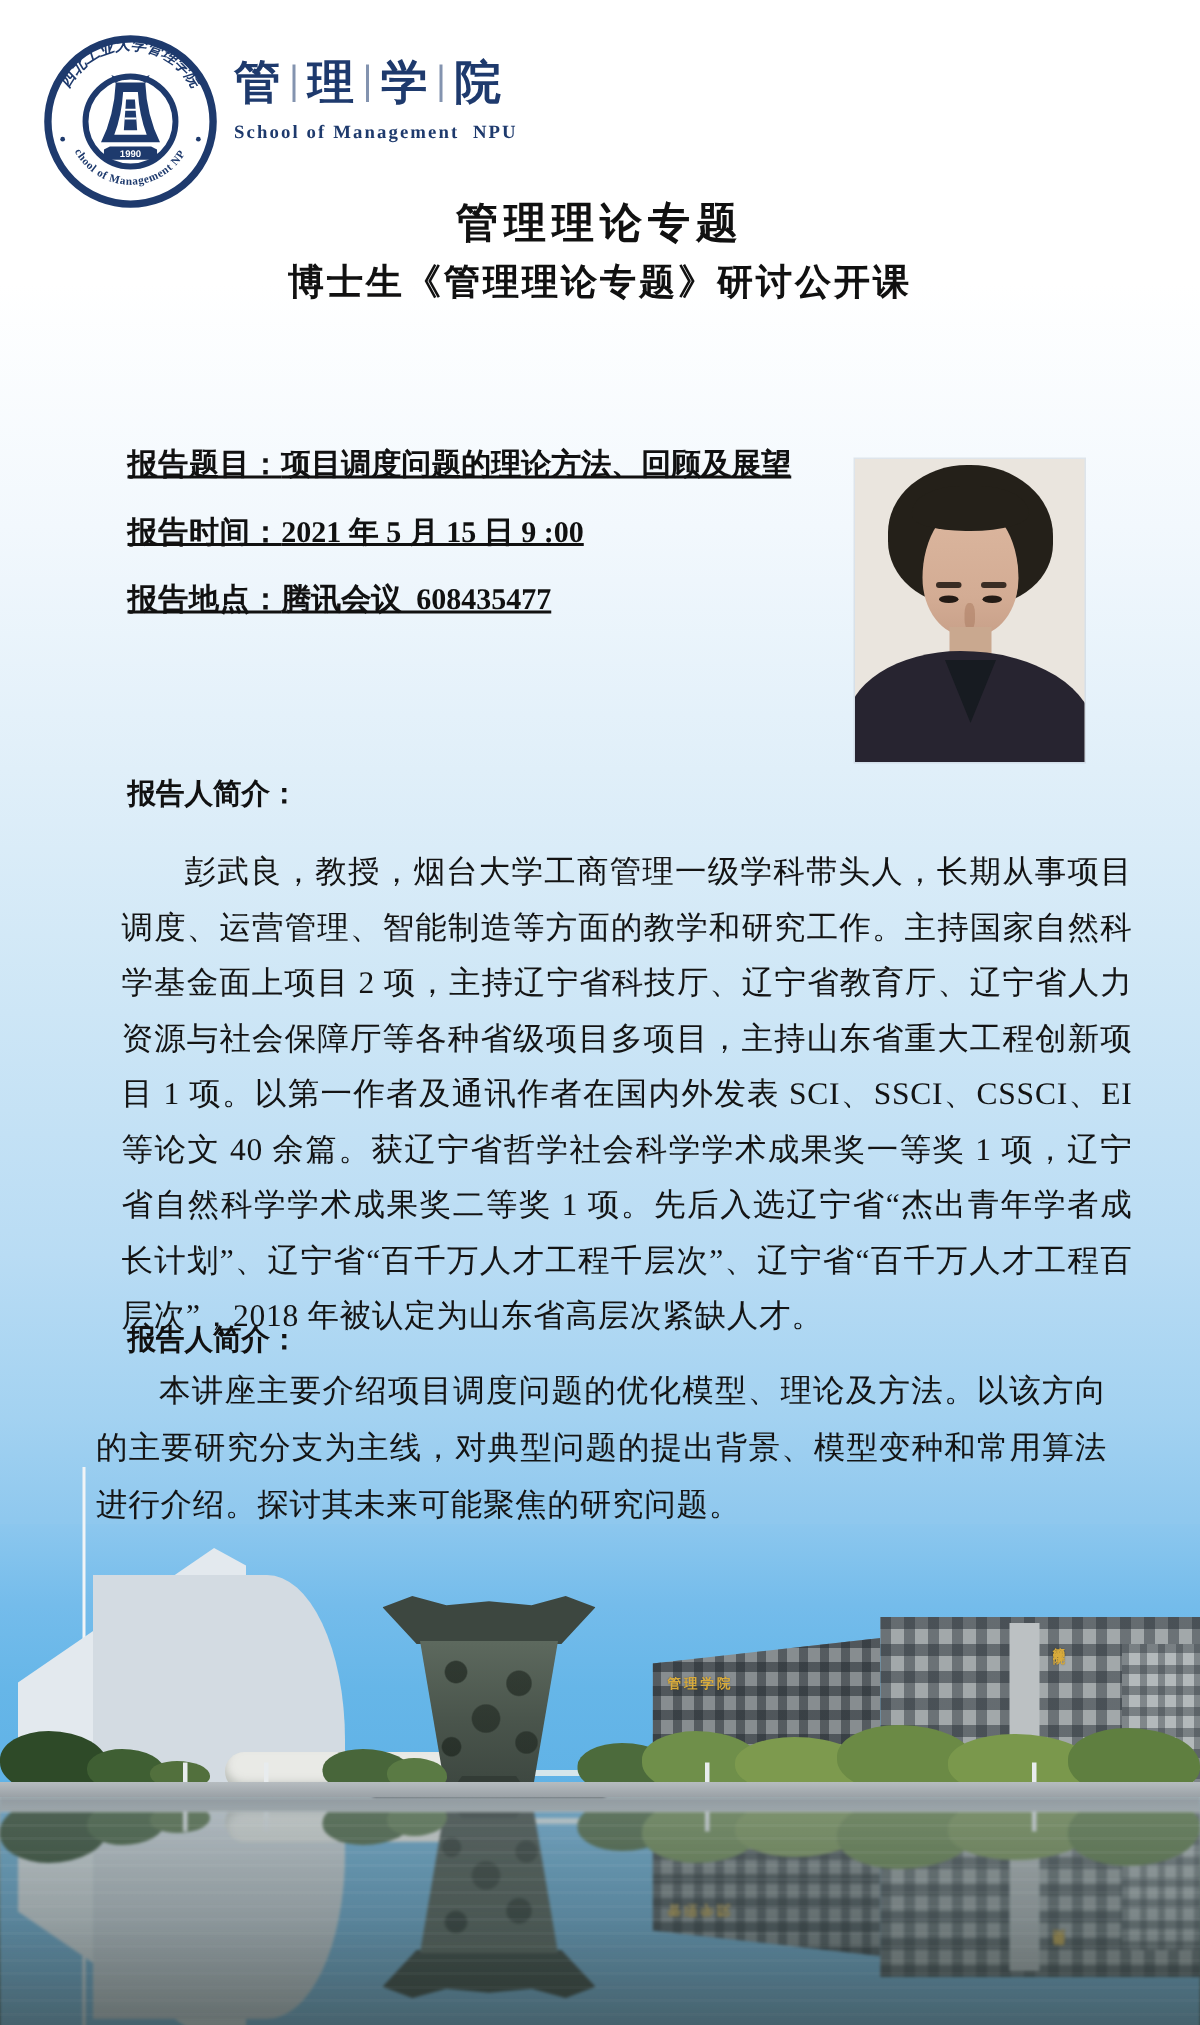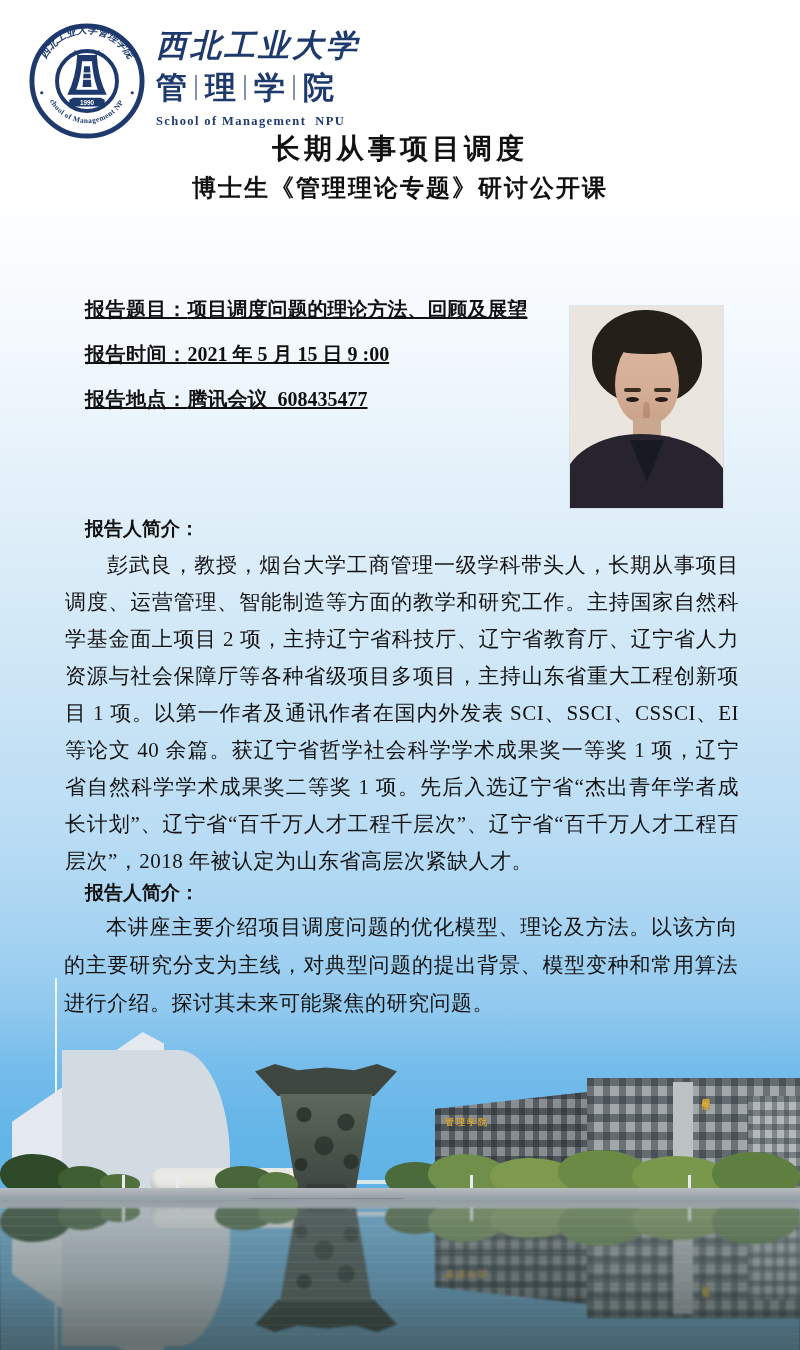--- a/index.html
+++ b/index.html
@@ -100,35 +100,34 @@
         <path d="M70 34 L73 28.5 L67 31 Z" fill="#1e3a6d"></path>
         <path d="M50 33.5 L70 33.5 Q71 56 80 74 L40 74 Q49 56 50 33.5 Z" fill="#1e3a6d"></path>
         <path d="M55 40 L65 40 Q66 56 71 69 L49 69 Q54 56 55 40 Z" fill="#ffffff"></path>
         <path d="M57 45 L63 45 L64.5 66 L55.5 66 Z" fill="#1e3a6d"></path>
         <path d="M56 52 H64 M56 58 H64" stroke="#ffffff" stroke-width="1.4"></path>
       </g>
       <polygon points="42,79 46,77 74,77 78,79 78,84 74,86 46,86 42,84" fill="#1e3a6d"></polygon>
       <text x="60" y="84.3" font-size="6.5" font-weight="bold" fill="#ffffff" text-anchor="middle" font-family="'Liberation Sans','DejaVu Sans',sans-serif">1990</text>
     </svg>
     <div class="wordmark">
-      <div class="wm-line1">西北工业大学</div>
       <div class="wm-line2">
         <span>管</span>
         <span class="wm-sep"></span>
         <span>理</span>
         <span class="wm-sep"></span>
         <span>学</span>
         <span class="wm-sep"></span>
         <span>院</span>
       </div>
       <div class="wm-line3">School of Management  NPU</div>
     </div>
   </header>
 
-  <h1 class="title" style="margin:0;">长期从事项目调度</h1>
+  <h1 class="title" style="margin:0;">管理理论专题</h1>
   <h2 class="subtitle" style="margin:0;">博士生《管理理论专题》研讨公开课</h2>
 
   <section class="info">
     <div class="info-row"><span class="info-label">报告题目：</span><span class="info-value">项目调度问题的理论方法、回顾及展望</span></div>
     <div class="info-row"><span class="info-label">报告时间：</span><span class="info-value">2021 年 5 月 15 日 9 :00</span></div>
     <div class="info-row"><span class="info-label">报告地点：</span><span class="info-value">腾讯会议  608435477</span></div>
   </section>
 
   <div class="portrait">
     <div class="p-hair"></div>
@@ -139,21 +138,21 @@
     <div class="p-eye l"></div>
     <div class="p-eye r"></div>
     <div class="p-nose"></div>
     <div class="p-mouth"></div>
     <div class="p-neck"></div>
     <div class="p-jacket"></div>
     <div class="p-shirt"></div>
   </div>
 
   <div class="sec-heading bio-heading">报告人简介：</div>
-  <p class="body-par bio-text" style="margin:1px;">彭武良，教授，烟台大学工商管理一级学科带头人，长期从事项目调度、运营管理、智能制造等方面的教学和研究工作。主持国家自然科学基金面上项目 2 项，主持辽宁省科技厅、辽宁省教育厅、辽宁省人力资源与社会保障厅等各种省级项目多项目，主持山东省重大工程创新项目 1 项。以第一作者及通讯作者在国内外发表 SCI、SSCI、CSSCI、EI 等论文 40 余篇。获辽宁省哲学社会科学学术成果奖一等奖 1 项，辽宁省自然科学学术成果奖二等奖 1 项。先后入选辽宁省“杰出青年学者成长计划”、辽宁省“百千万人才工程千层次”、辽宁省“百千万人才工程百层次”，2018 年被认定为山东省高层次紧缺人才。</p>
+  <p class="body-par bio-text" style="margin:17px;">彭武良，教授，烟台大学工商管理一级学科带头人，长期从事项目调度、运营管理、智能制造等方面的教学和研究工作。主持国家自然科学基金面上项目 2 项，主持辽宁省科技厅、辽宁省教育厅、辽宁省人力资源与社会保障厅等各种省级项目多项目，主持山东省重大工程创新项目 1 项。以第一作者及通讯作者在国内外发表 SCI、SSCI、CSSCI、EI 等论文 40 余篇。获辽宁省哲学社会科学学术成果奖一等奖 1 项，辽宁省自然科学学术成果奖二等奖 1 项。先后入选辽宁省“杰出青年学者成长计划”、辽宁省“百千万人才工程千层次”、辽宁省“百千万人才工程百层次”，2018 年被认定为山东省高层次紧缺人才。</p>
 
   <div class="sec-heading abs-heading">报告人简介：</div>
   <p class="body-par abs-text" style="margin:0;">本讲座主要介绍项目调度问题的优化模型、理论及方法。以该方向的主要研究分支为主线，对典型问题的提出背景、模型变种和常用算法进行介绍。探讨其未来可能聚焦的研究问题。</p>
 
   <div class="campus">
     <div class="scene">
       <div class="sky"></div>
       <div class="flagpole"></div>
       <div class="tower grid1"></div>
       <div class="glassbldg grid1"></div>

